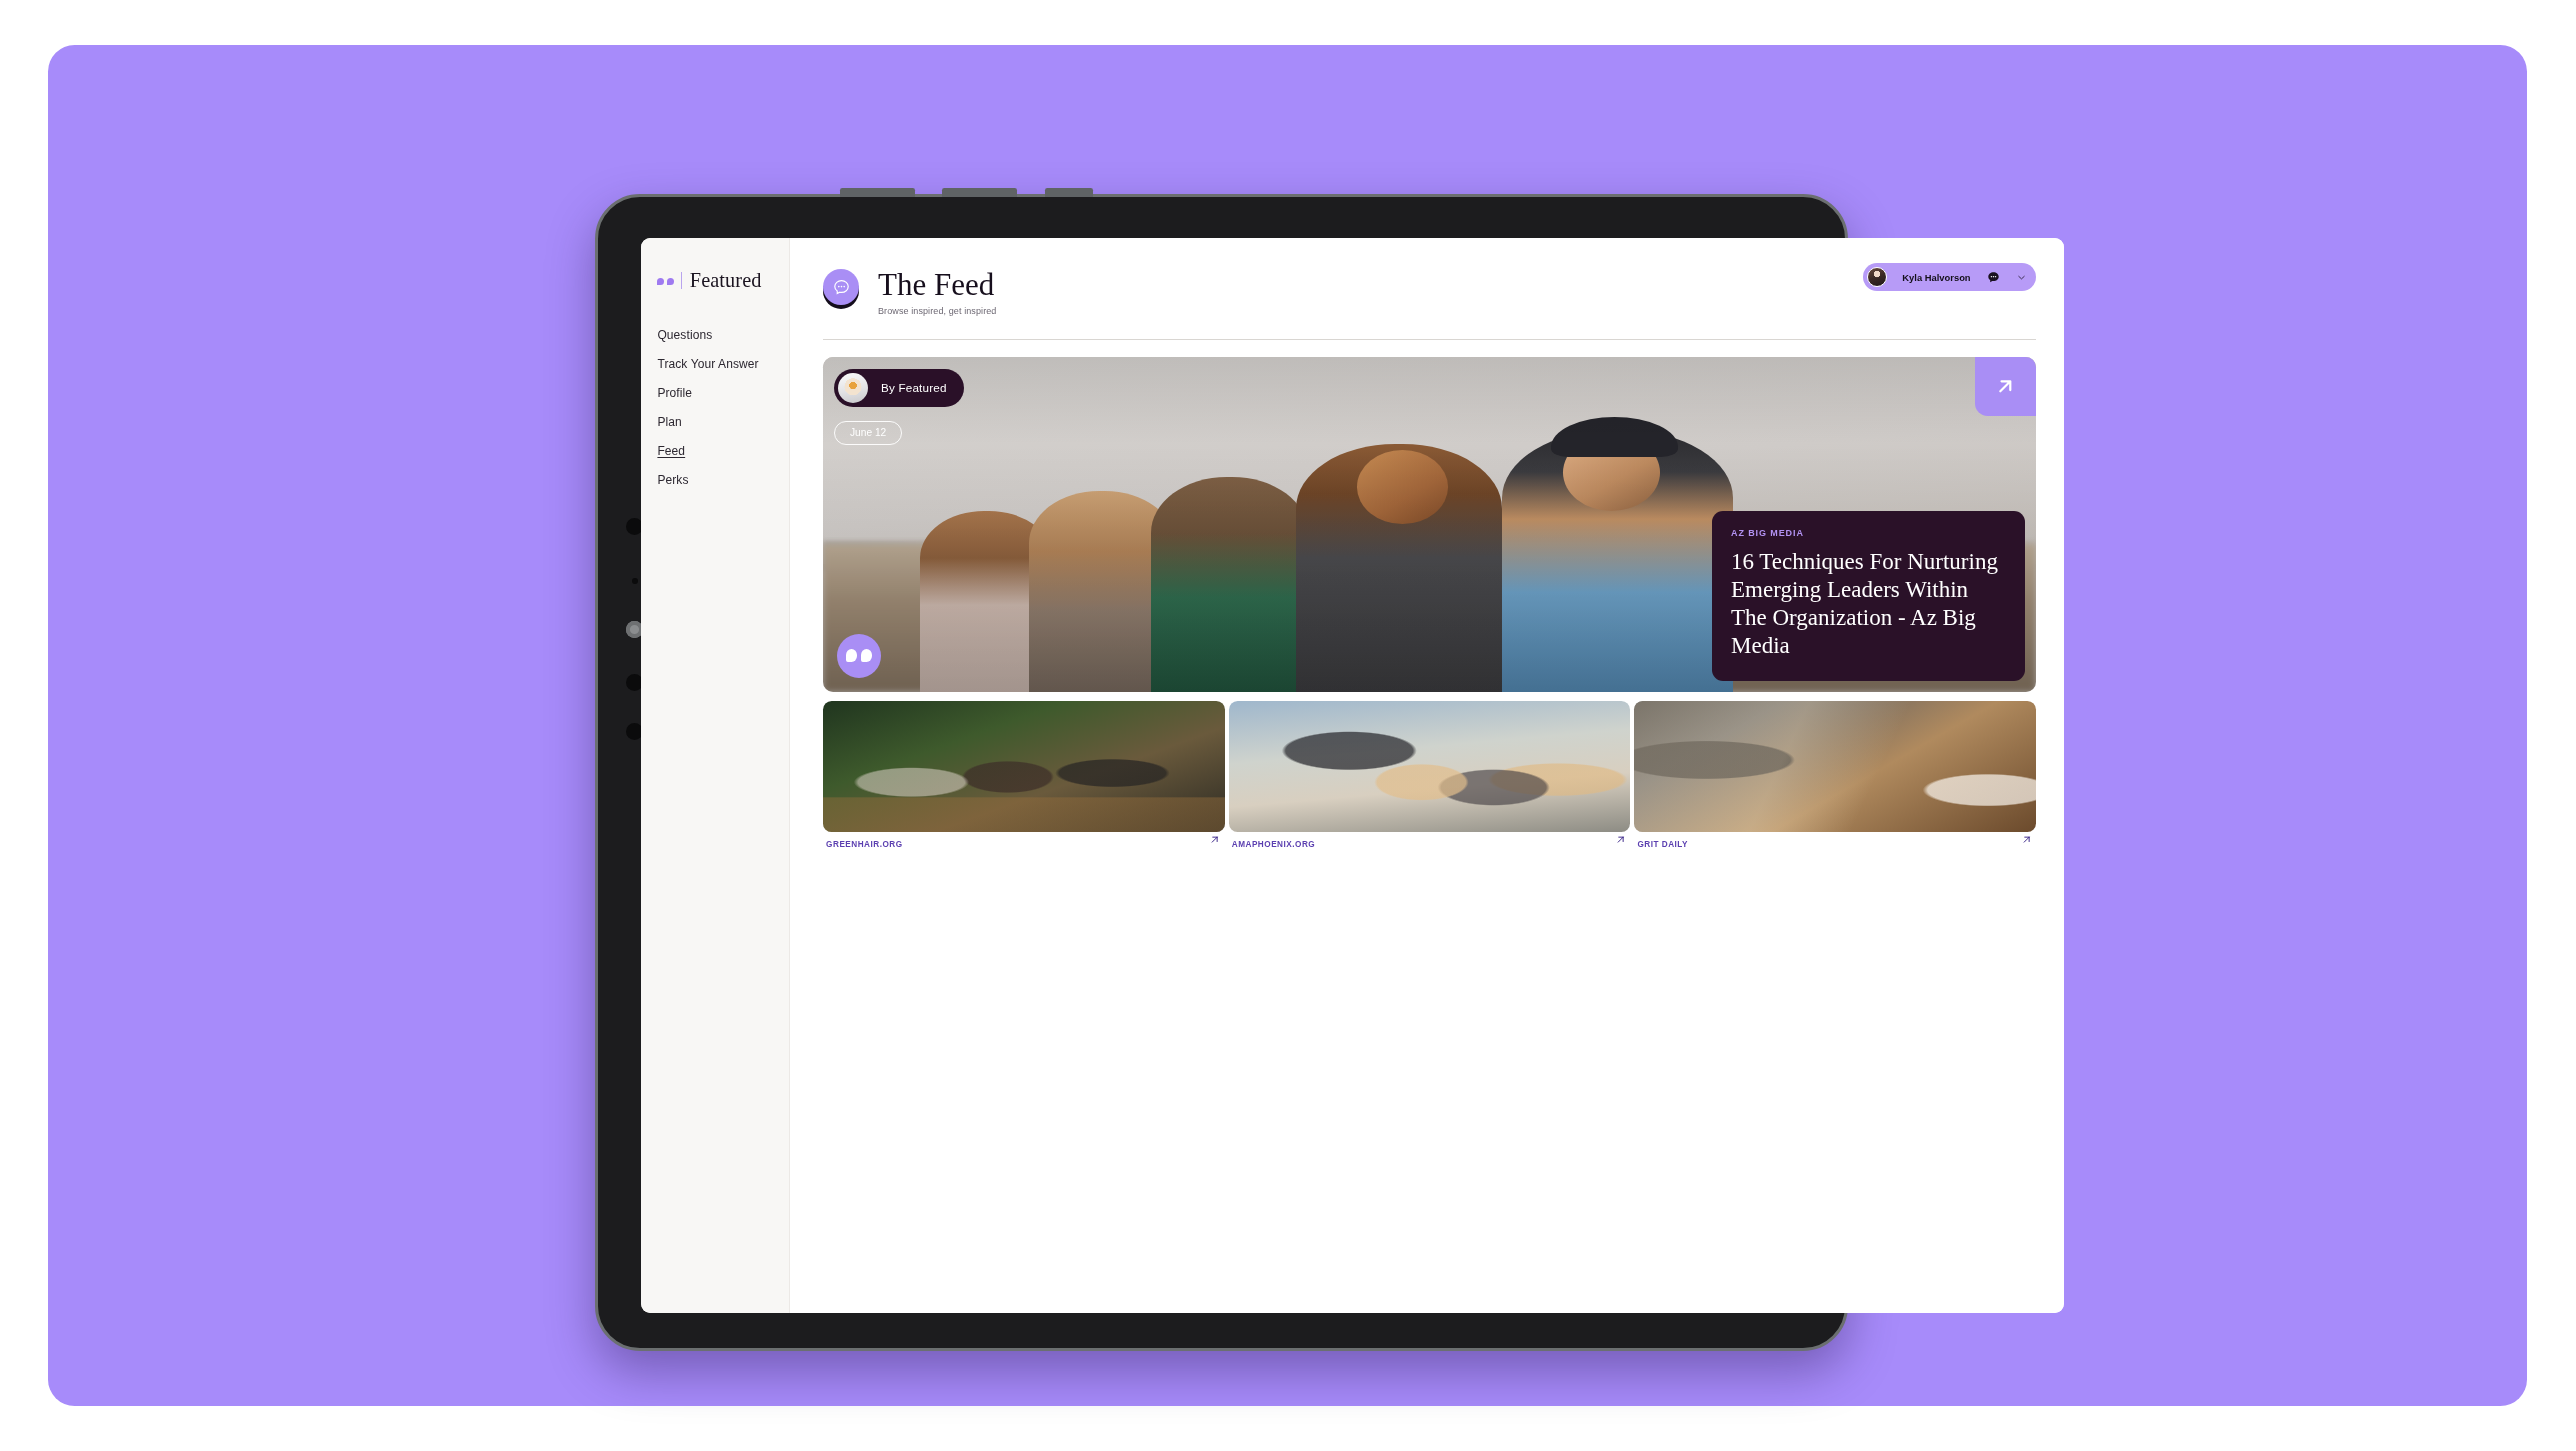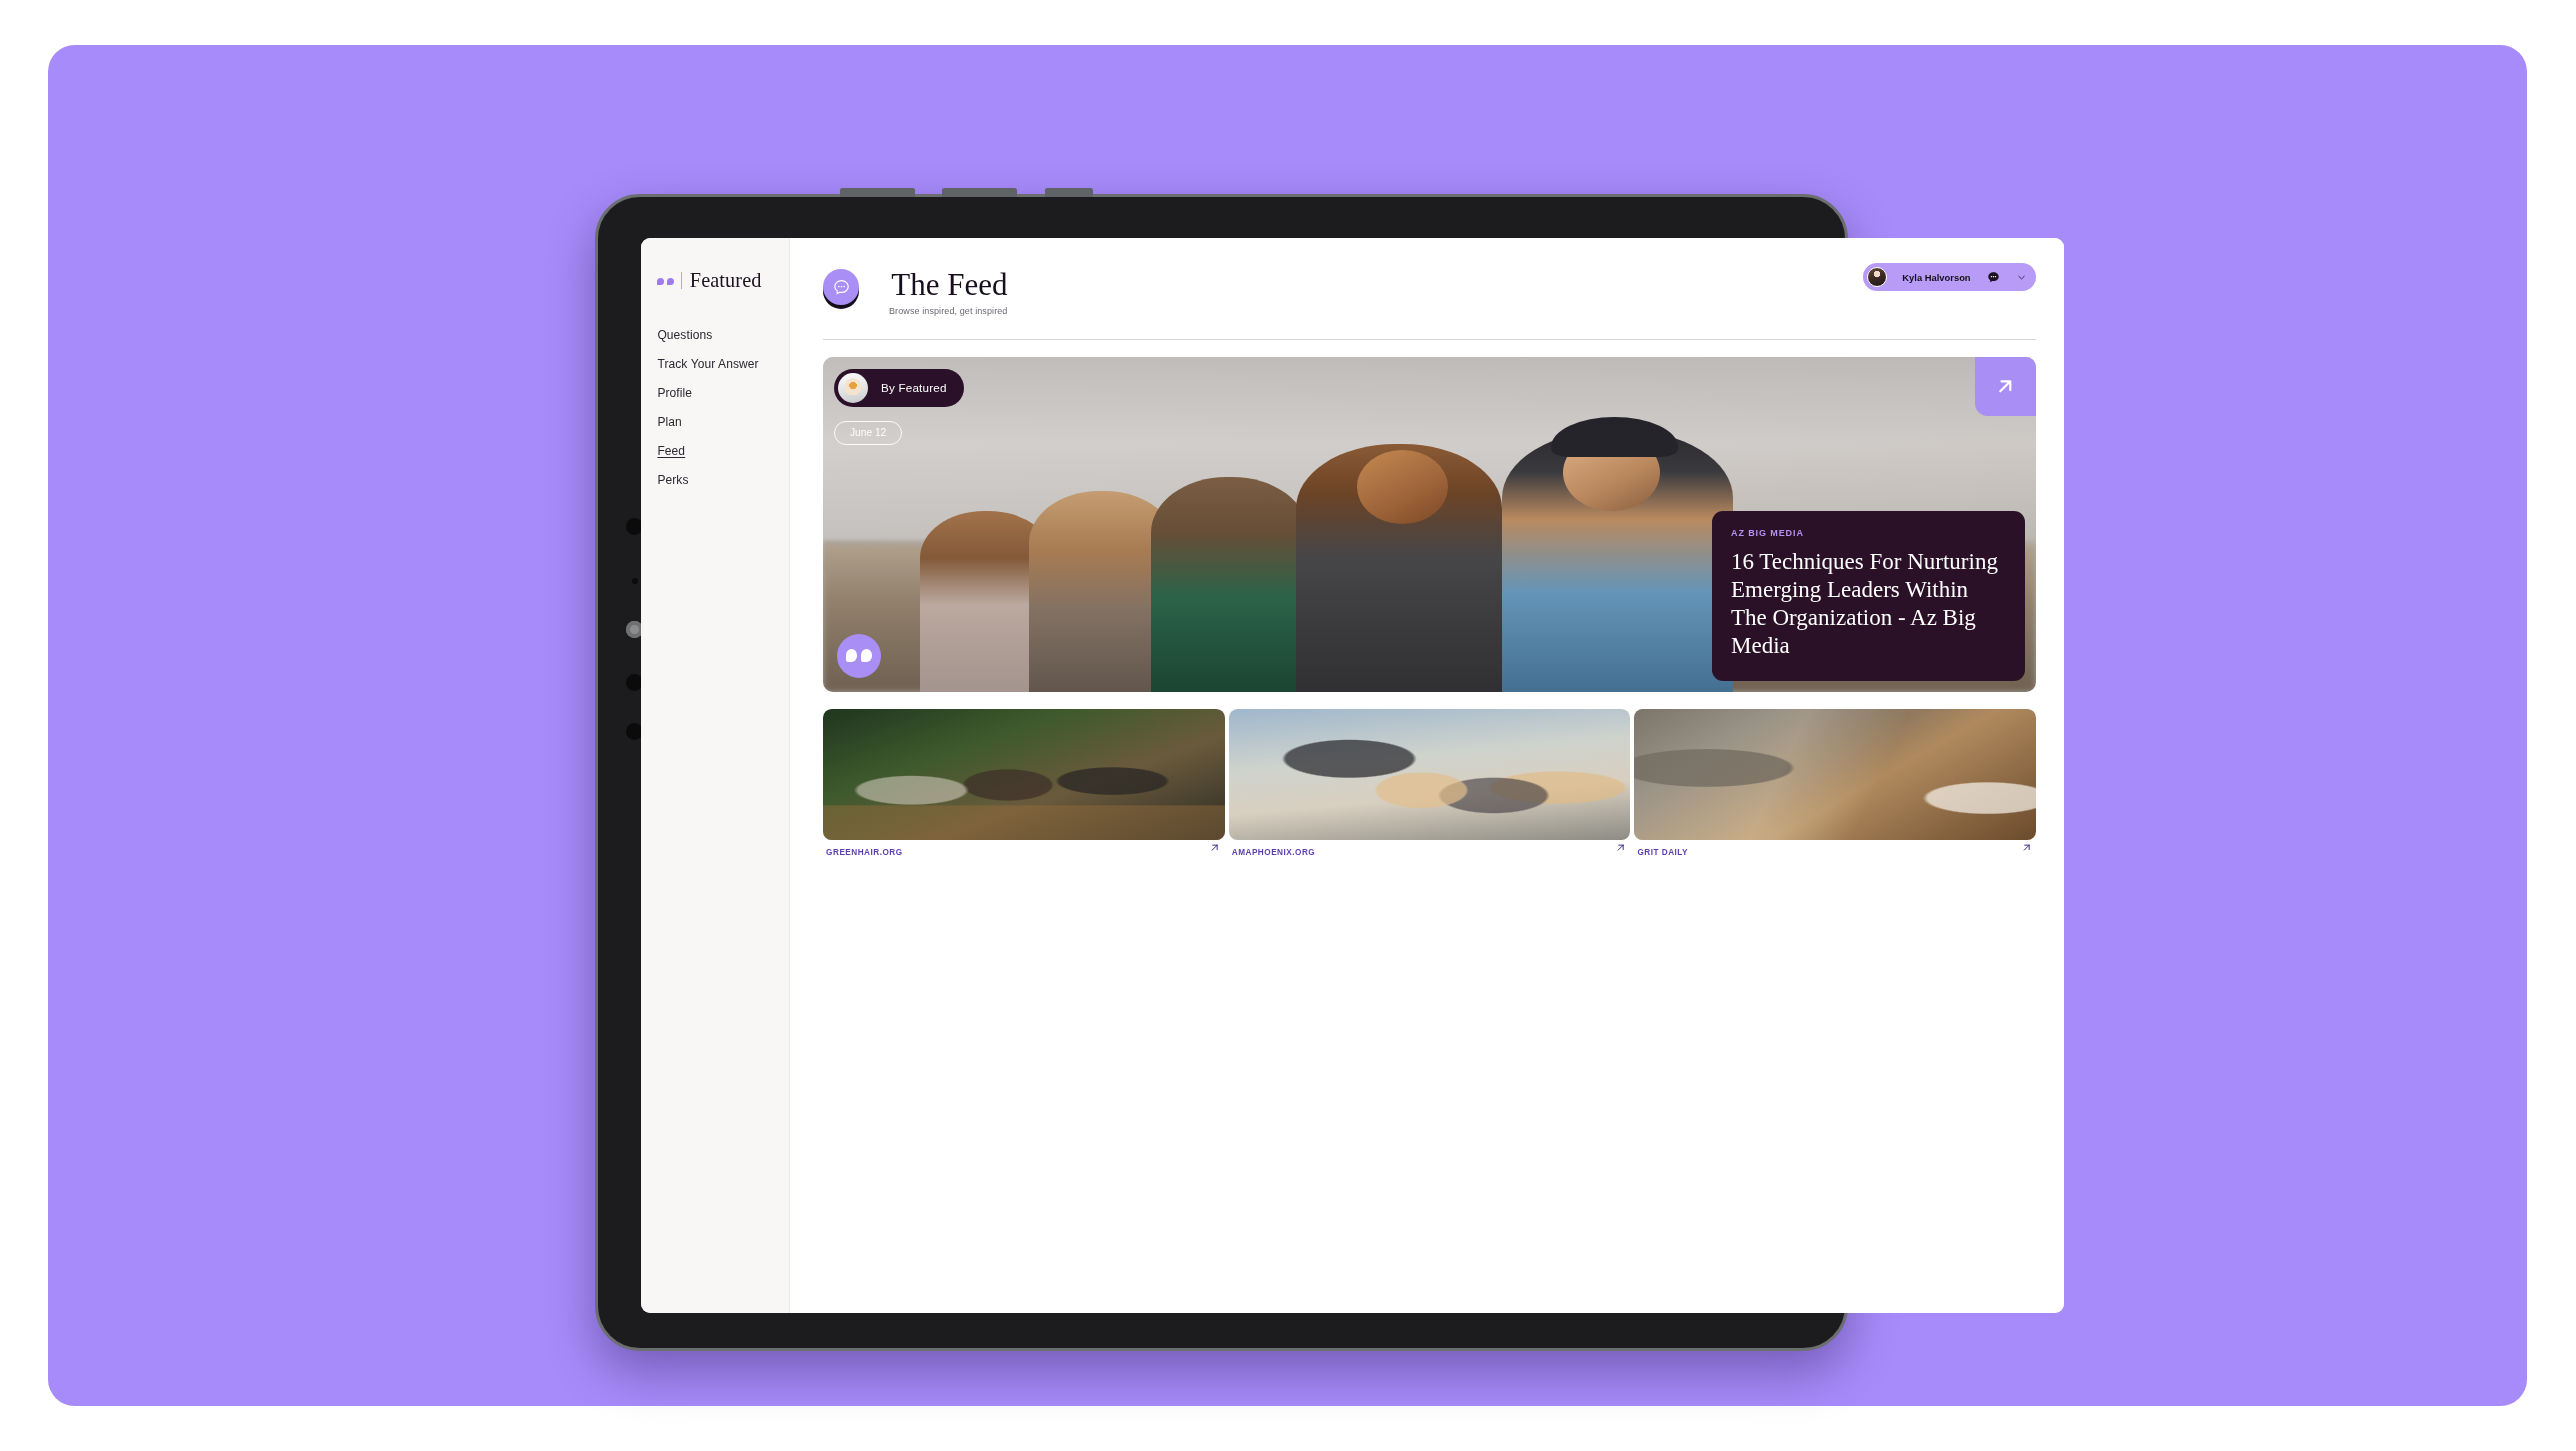--- a/index.html
+++ b/index.html
@@ -132,21 +132,21 @@
     padding: 25px 28px 0 33px;
     position: relative;
     overflow: hidden;
   }
 
   .topbar {
     display: flex;
     align-items: flex-start;
     justify-content: space-between;
   }
-  .page-head { display: flex; align-items: flex-start; gap: 30px; padding-top: 6.3px; text-align: right; }
+  .page-head { display: flex; align-items: flex-start; gap: 19px; padding-top: 6.3px; }
   .feed-badge {
     width: 36px; height: 36px;
     border-radius: 50%;
     background: #a98ef5;
     box-shadow: 0 3.9px 0 #140d1c;
     display: flex; align-items: center; justify-content: center;
     flex: 0 0 36px;
   }
   .feed-badge svg { width: 19px; height: 19px; }
   .page-title {
@@ -305,21 +305,21 @@
     font-family: "Liberation Serif", serif;
     color: #ffffff;
     font-size: 23px;
     line-height: 1.22;
   }
 
   
   .thumbs {
     display: flex;
     gap: 4px;
-    margin-top: 17px;
+    margin-top: 9px;
   }
   .thumb { flex: 1; cursor: pointer; }
   .thumb-img {
     height: 131px;
     border-radius: 8.6px;
     overflow: hidden;
     position: relative;
   }
   .t1 { background: linear-gradient(160deg,#20351f 0%,#3e5a2c 32%,#6a5a3c 62%,#2c2a23 100%); }
   .t1::after {

